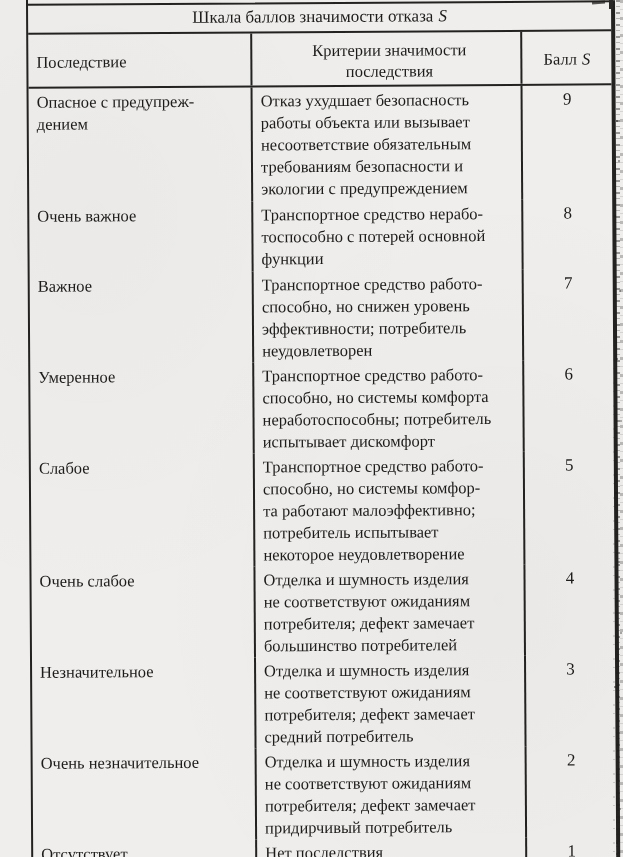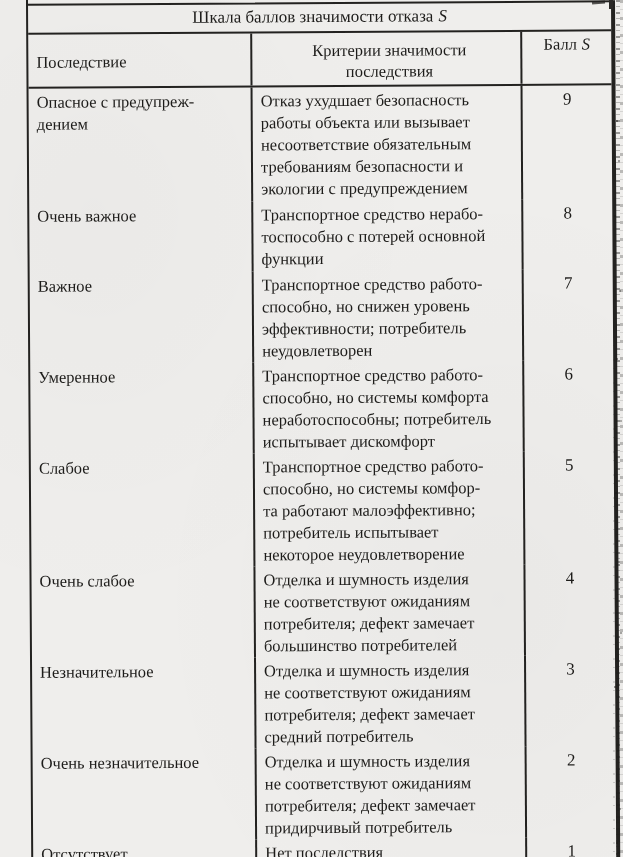--- a/index.html
+++ b/index.html
@@ -32,21 +32,21 @@
   }
   .grid{display:grid;grid-template-columns:224px 270px 1fr;}
   .header-row{border-bottom:2px solid #232220;height:52px;}
   .cell{box-sizing:border-box;}
   .c1{border-right:2px solid #232220;padding:3px 4px 0 8px;}
   .c2{border-right:2px solid #232220;padding:3px 2px 0 8px;white-space:pre-line;}
   .c3{text-align:center;padding-top:3px;}
   .hdr1{display:flex;align-items:center;font-size:16.5px;}
   .hdr2{display:flex;align-items:center;justify-content:center;text-align:center;
         font-size:16.5px;line-height:21px;white-space:pre-line;}
-  .hdr3{display:flex;justify-content:center;font-size:16.5px;white-space:nowrap;}
+  .hdr3{display:flex;align-items:center;justify-content:center;font-size:16.5px;white-space:nowrap;}
   .body .row{font-size:16.5px;line-height:22px;}
   .body .row:nth-child(1){min-height:114px;}
   .body .row:nth-child(2){min-height:70px;}
   .body .row:nth-child(3){min-height:89px;}
   .body .row:nth-child(4){min-height:89px;}
   .body .row:nth-child(5){min-height:111px;}
   .body .row:nth-child(6){min-height:88px;}
   .body .row:nth-child(7){min-height:88px;}
   .body .row:nth-child(8){min-height:88px;}
   .body .row:nth-child(9){min-height:27px;}

